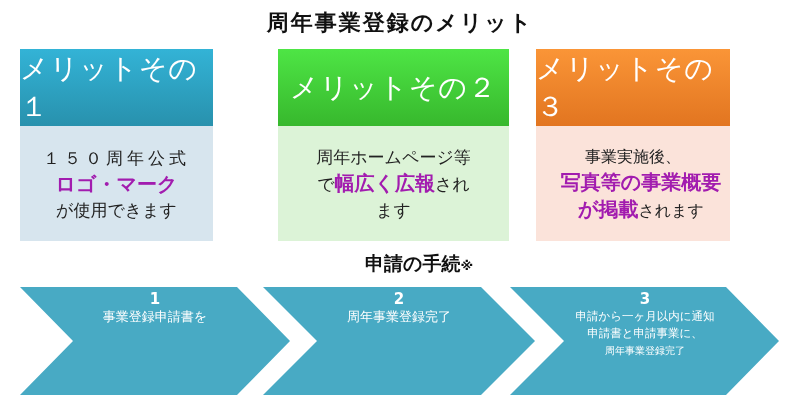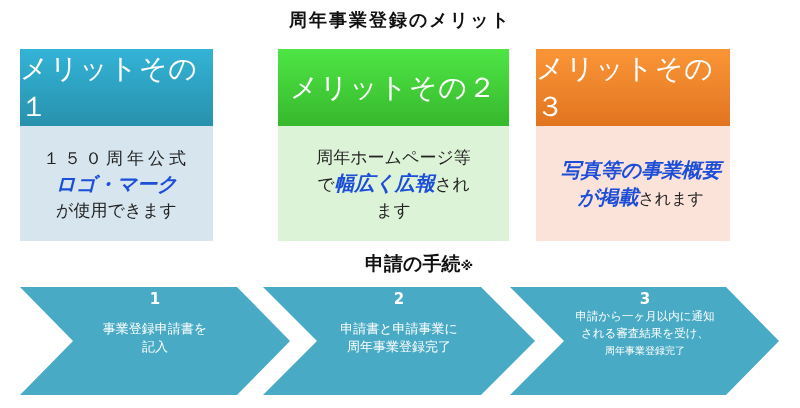--- a/index.html
+++ b/index.html
@@ -1,45 +1,45 @@
 <!DOCTYPE html>
 <html><head>
 <meta charset="utf-8">
 <style>
   html, body { margin: 0; padding: 0; background: #ffffff; }
   body { width: 800px; height: 408px; position: relative; overflow: hidden;
          font-family: "DejaVu Sans", "Liberation Sans", sans-serif; color: #111; }
   .title { position: absolute; left: 0; top: 8px; width: 800px; text-align: center;
-           font-size: 18px; font-weight: bold; letter-spacing: 2px; color: #111; }
+           font-size: 22px; font-weight: bold; letter-spacing: 2px; color: #111; }
   .card { position: absolute; top: 49px; height: 192px; }
   .card-head { height: 77px; display: flex; align-items: center; justify-content: center;
                color: #fff; font-size: 28px; letter-spacing: 1px; }
   .card-body { height: 115px; display: flex; flex-direction: column; align-items: center;
                justify-content: center; text-align: center; font-size: 17px; line-height: 26px; color: #222; }
-  .card-body b { font-size: 20px; font-weight: bold; color: #1d4ed8; font-style: italic; }
+  .card-body b { font-size: 20px; font-weight: bold; color: #a21caf; }
   #card1 { left: 20px; width: 193px; }
   #card1 .card-head { background: linear-gradient(#33b3d6, #2891ad); }
   #card1 .card-body { background: #d7e5ee; }
   #card2 { left: 278px; width: 231px; }
   #card2 .card-head { background: linear-gradient(#4ee545, #37b82d); }
   #card2 .card-body { background: #dcf3d7; }
   #card3 { left: 536px; width: 194px; }
   #card3 .card-head { background: linear-gradient(#fa9537, #e27520); }
   #card3 .card-body { background: #fbe3da; }
   #card3 .card-body { font-size: 16px; line-height: 24px; }
   #card3 .card-body b { font-size: 20px; line-height: 27px; margin-left: 16px; }
   .subtitle { position: absolute; left: 0; top: 251px; width: 800px; text-align: center;
               font-size: 19px; font-weight: bold; color: #111; padding-left: 19px; }
   .subtitle small { font-size: 13px; }
   .arrow { position: absolute; top: 287px; height: 108px; }
   .arrow svg { position: absolute; left: 0; top: 0; }
   .arrow-text { position: absolute; top: 0; height: 108px; display: flex; flex-direction: column;
                 align-items: center; color: #fff; text-align: center; }
   .arrow-num { font-size: 15px; font-weight: bold; margin-top: 3px; }
-  .arrow-desc { font-size: 13px; line-height: 18px; margin-top: 12px; }
+  .arrow-desc { font-size: 13px; line-height: 18px; }
   .arrow-desc.small { font-size: 11.5px; line-height: 17px; margin-top: 0; }
   .arrow-desc .em { font-size: 10px; }
 </style>
 </head>
 <body>
 
 <div class="title">周年事業登録のメリット</div>
 
 <div class="card" id="card1">
   <div class="card-head">メリットその１</div>
@@ -57,62 +57,61 @@
     <span>
       <span>で</span><b>幅広く広報</b><span>され</span>
     </span>
     <span>ます</span>
   </div>
 </div>
 
 <div class="card" id="card3">
   <div class="card-head">メリットその３</div>
   <div class="card-body">
+    <span>事業実施後、</span>
     <b>写真等の事業概要</b>
     <span>
       <b>が掲載</b><span>されます</span>
     </span>
   </div>
 </div>
 
 <div class="subtitle">
   <span>申請の手続</span><small>※</small>
 </div>
 
 <div class="arrow" style="left:20px;width:272px;">
   <svg width="272" height="108">
     <polygon points="0,0 217,0 270,54 217,108 0,108 53,54" fill="#48aac4"></polygon>
   </svg>
   <div class="arrow-text" style="left:53px;width:164px;">
     <div class="arrow-num">1</div>
     <div class="arrow-desc">
       <div>事業登録申請書を</div>
-      <div>記入</div>
     </div>
   </div>
 </div>
 
 <div class="arrow" style="left:263px;width:276px;">
   <svg width="276" height="108">
     <polygon points="0,0 218,0 272,54 218,108 0,108 54,54" fill="#48aac4"></polygon>
   </svg>
   <div class="arrow-text" style="left:54px;width:164px;">
     <div class="arrow-num">2</div>
     <div class="arrow-desc">
-      <div>申請書と申請事業に</div>
       <div>周年事業登録完了</div>
     </div>
   </div>
 </div>
 
 <div class="arrow" style="left:510px;width:272px;">
   <svg width="272" height="108">
     <polygon points="0,0 216,0 269,54 216,108 0,108 54,54" fill="#48aac4"></polygon>
   </svg>
   <div class="arrow-text" style="left:40px;width:190px;">
     <div class="arrow-num">3</div>
     <div class="arrow-desc small">
       <div>申請から一ヶ月以内に通知</div>
-      <div>される審査結果を受け、</div>
+      <div>申請書と申請事業に、</div>
       <div class="em">周年事業登録完了</div>
     </div>
   </div>
 </div>
 
 </body></html>

